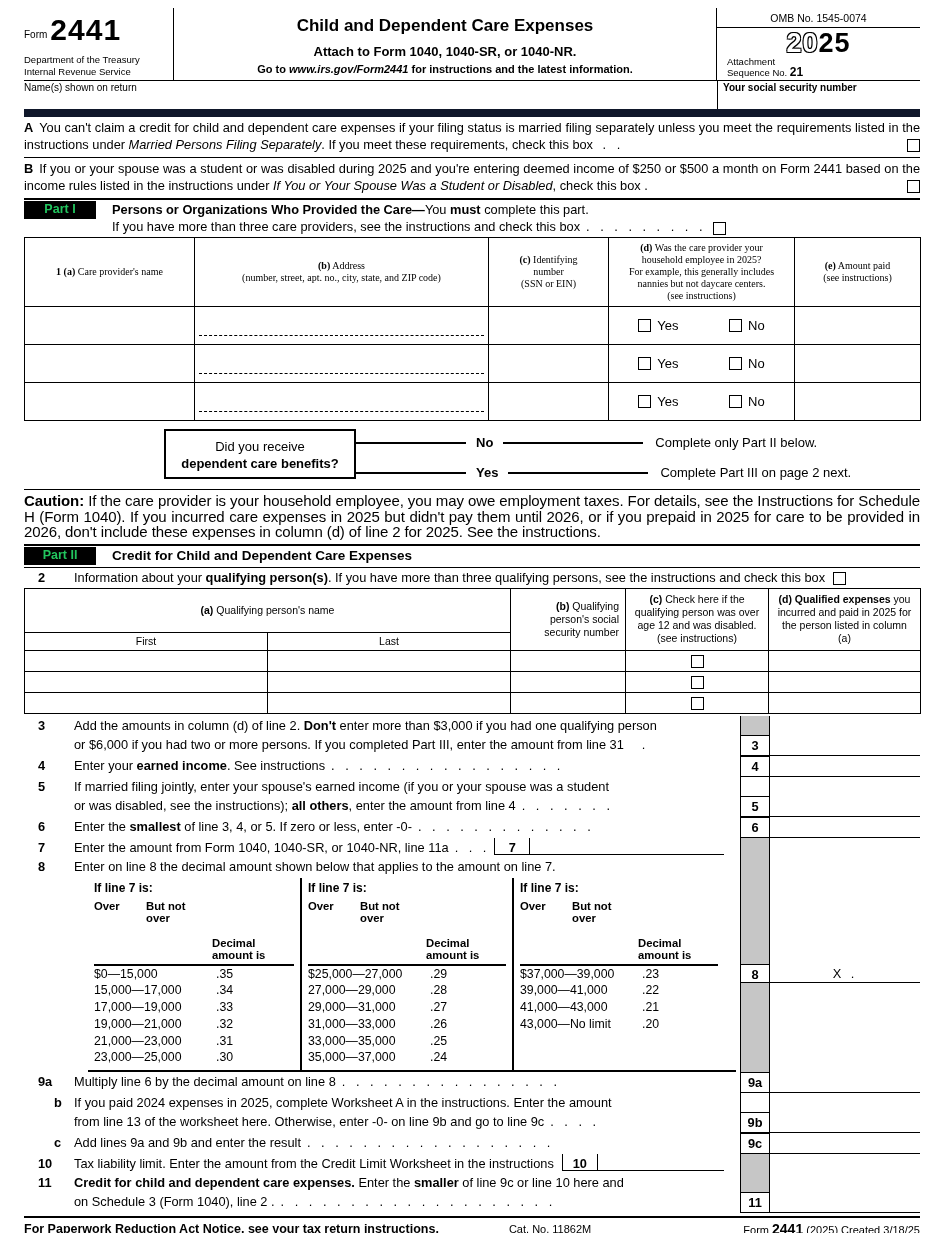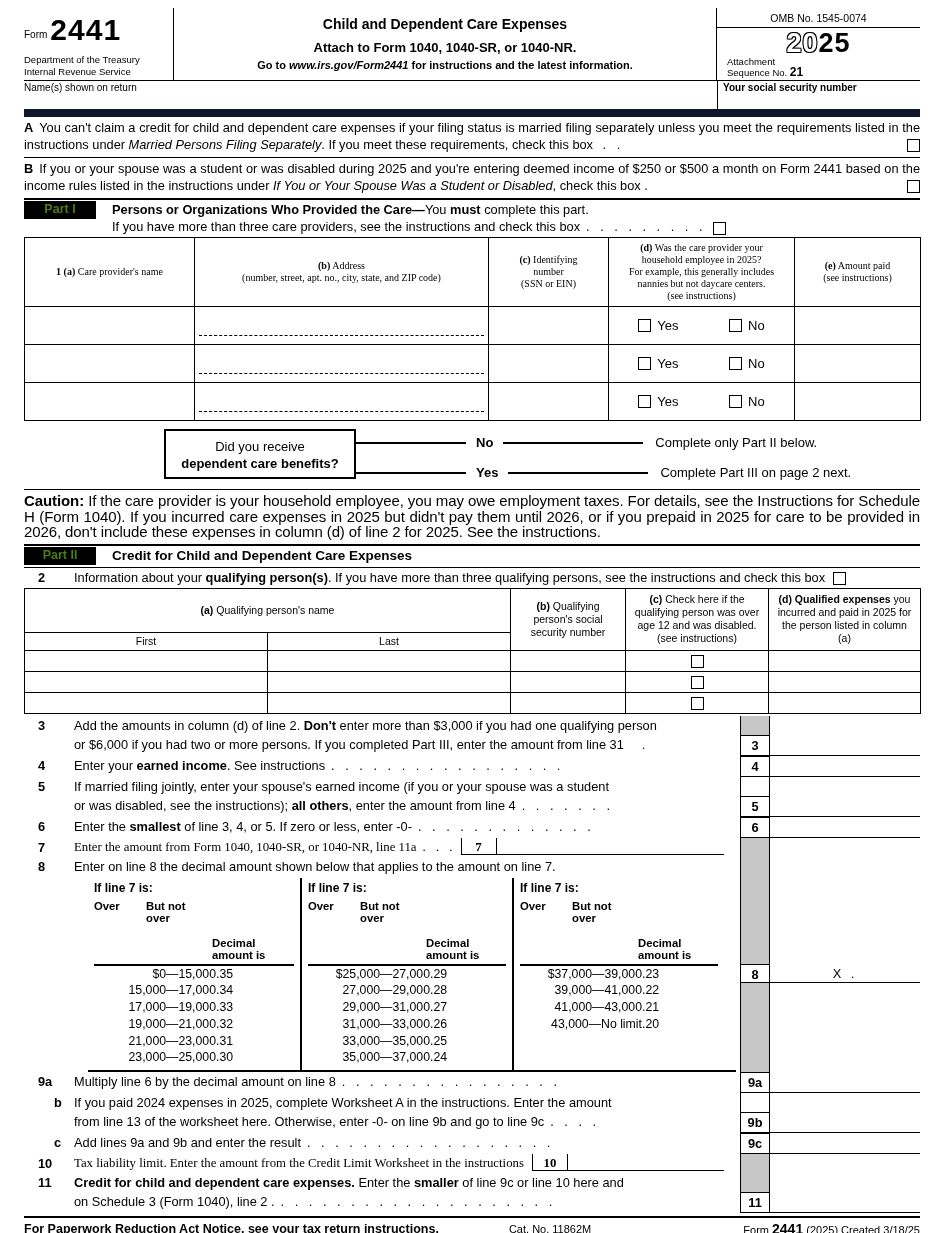--- a/index.html
+++ b/index.html
@@ -10,21 +10,21 @@
     padding:8px 24px 6px 24px; position:relative;
   }
   
   .hdr { display:flex; border-bottom:1px solid #000; }
   .hdr-left { width:150px; border-right:1px solid #000; padding:2px 4px 2px 0; }
   .hl-top { display:flex; align-items:flex-end; margin-top:6px; }
   .form-word { font-size:10px; margin-right:3px; padding-bottom:4px; }
   .form-num { font-size:30px; font-weight:bold; letter-spacing:1px; line-height:28px; }
   .dept { font-size:9.5px; line-height:11.5px; margin-top:10px; }
   .hdr-center { flex:1; text-align:center; border-right:1px solid #000; padding:6px 10px 2px; }
-  .title { font-size:14px; font-weight:bold; margin-top:2px; }
+  .title { font-size:17px; font-weight:bold; margin-top:2px; }
   .sub1 { font-size:13px; font-weight:bold; margin-top:8px; }
   .sub2 { font-size:11px; font-weight:bold; margin-top:4px; }
   .sub2 i { font-style:italic; }
   .hdr-right { width:203px; display:flex; flex-direction:column; }
   .omb { font-size:10.5px; text-align:center; padding:4px 2px 3px; border-bottom:1px solid #000; }
   .year { text-align:center; font-size:27px; font-weight:bold; line-height:26px; margin-top:2px; letter-spacing:1px;}
   .yr-outline { color:#fff; text-shadow:-1px -1px 0 #000, 1px -1px 0 #000, -1px 1px 0 #000, 1px 1px 0 #000; }
   .attseq { font-size:9.5px; padding:0 0 2px 10px; line-height:11px; }
   .attseq b { font-size:12px; }
   
@@ -33,21 +33,21 @@
   .nr-right { width:203px; border-left:1px solid #000; font-size:10px; font-weight:bold; padding:1px 0 0 5px; }
   
   .notice { position:relative; font-size:12.8px; line-height:16.5px; text-align:justify; padding:3px 0 4px; }
   .notice.a { border-bottom:1px solid #000; }
   .nid { font-weight:bold; padding-right:6px; }
   .cb { display:inline-block; width:13px; height:13px; border:1px solid #000; background:#fff; vertical-align:-2px; }
   .cb-end { position:absolute; right:0; bottom:5px; }
   .wdots { word-spacing:9px; }
   
   .partbar { border-top:2px solid #000; display:flex; padding:1px 0 2px; }
-  .plabel { background:#000; color:#4d7c0f; font-weight:bold; font-size:12.5px; width:72px; text-align:center; padding:1px 0; height:18px; }
+  .plabel { background:#000; color:#22c55e; font-weight:bold; font-size:12.5px; width:72px; text-align:center; padding:1px 0; height:18px; }
   .ptitle { flex:1; padding-left:16px; font-size:12.8px; line-height:17px; }
   .p1l2 { display:flex; align-items:flex-end; padding-right:2px; }
   .p1l2 .cb { margin-left:10px; }
   .mlauto { margin-left:auto; }
   
   table.ptable { border-collapse:collapse; width:896px; table-layout:fixed; }
   table.ptable th, table.ptable td { border:1px solid #000; font-weight:normal; }
   table.ptable th { font-size:10px; line-height:12px; text-align:center; vertical-align:middle; padding:4px 17px;font-family:Liberation Serif, serif; }
   table.ptable td { height:38px; padding:0 4px; }
   .dashmid { border-bottom:1px dashed #000; height:55%; }
@@ -74,21 +74,21 @@
   table.qtable th { font-size:10.5px; line-height:13px; text-align:center; vertical-align:middle; padding:2px 6px; }
   th.nb-r { border-right:none; } th.nb-l { border-left:none; }
   th.fl { border-top:none; font-size:11px; text-align:left; padding:0 0 2px 60px; vertical-align:bottom; }
   td.qcell { height:18px; }
   td.qchk { text-align:center; }
   
   .nrow { display:flex; font-size:12.8px; line-height:19px; }
   .nrow .ln { width:50px; font-weight:bold; padding-left:14px; }
   .nrow .ln.sub { padding-left:30px; font-weight:bold; }
   .nrow .txt { flex:1; padding-right:4px; }
-  .nrow .txt.fx { display:flex; align-items:flex-start; padding-right:16px;font-family:Liberation Serif, serif; }
+  .nrow .txt.fx { display:flex; align-items:flex-start; padding-right:16px; }
   .boxcol { width:30px; border-left:1px solid #000; border-right:1px solid #000; text-align:center; font-weight:bold; }
   .boxcol.bx { border-top:1px solid #000; border-bottom:1px solid #000; }
   .boxcol.gray { background:#c6c6c6; }
   .amt { width:150px; }
   .amt.entry { border-bottom:1px solid #000; }
   .dots { word-spacing:7px; padding-left:6px; }
   .ibox { display:inline-block; width:36px; height:17px; border-left:1px solid #000; border-right:1px solid #000; border-bottom:1px solid #000;
           text-align:center; font-weight:bold; margin-left:8px; }
   .iline { flex:1; height:17px; border-bottom:1px solid #000; }
   
@@ -97,21 +97,21 @@
   .stack .sp { flex:1; }
   .b8 { height:19px; border-top:1px solid #000; border-bottom:1px solid #000; font-weight:bold; }
   .xval { height:19px; border-bottom:1px solid #000; text-align:center; letter-spacing:3px; }
   .dtable { display:flex; margin:2px 0 0 14px; width:648px; border-bottom:2px solid #000; }
   .dg { width:212px; padding:0 6px 4px; }
   .dg + .dg { border-left:2px solid #000; }
   .dg-title { font-weight:bold; font-size:12px; padding:1px 0 2px; }
   .dg-head { display:flex; border-bottom:2px solid #000; font-weight:bold; font-size:11.3px; line-height:12px; padding-bottom:3px; }
   .h-over { width:52px; } .h-butnot { width:66px; } .h-dec { width:74px;margin-top:37px; }
   .dg-row { display:flex; font-size:12.3px; line-height:16.8px; }
-  .r-range { width:122px; text-align:right; } .r-dec { width:66px; }
+  .r-range { width:122px; text-align:left; } .r-dec { width:66px; }
   
   .footer { display:flex; align-items:center; border-top:2px solid #000; margin-top:3px; padding:3px 0 2px; }
   .f-left { font-weight:bold; font-size:12.5px; }
   .f-cat { font-size:11px; margin:0 60px 0 70px; }
   .f-right { font-size:11px; margin-left:auto; white-space:nowrap; }
   .f-right b { font-size:14px; }
   b.seg { font-weight:bold; } i.seg { font-style:italic; }
 </style>
 </head>
 <body>
@@ -275,21 +275,21 @@
   <div class="l2row" style="border-top:1px solid #000;">
     <span class="num">2</span>
     <span><span>Information about your </span><b class="seg">qualifying person(s)</b><span>. If you have more than three qualifying persons, see the instructions and check this box</span></span>
     <span class="cb mlauto"></span>
   </div>
 
   <table class="qtable">
     <tbody>
         <tr>
       <th colspan="2" style="width:486px; height:44px;"><b class="seg">(a)</b><span> Qualifying person's name</span></th>
-      <th rowspan="2" style="width:115px;"><b class="seg">(b)</b><span> Qualifying person's social security number</span></th>
+      <th rowspan="2" style="width:115px;text-align:right;"><b class="seg">(b)</b><span> Qualifying person's social security number</span></th>
       <th rowspan="2" style="width:143px;"><b class="seg">(c)</b><span> Check here if the qualifying person was over age 12 and was disabled. (see instructions)</span></th>
       <th rowspan="2" style="width:152px;"><b class="seg">(d) Qualified expenses</b><span> you incurred and paid in 2025 for the person listed in column (a)</span></th>
     </tr>
     <tr>
       <th class="fl nb-r" style="width:237px;">First</th>
       <th class="fl nb-l" style="width:249px;">Last</th>
     </tr>
     <tr>
       <td class="qcell"></td>
       <td class="qcell"></td>

